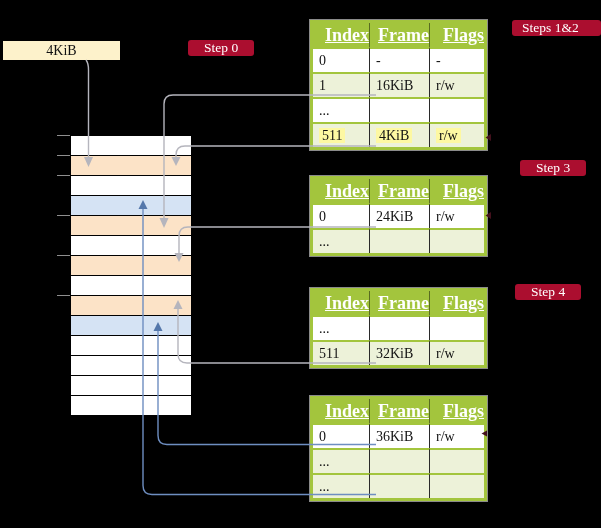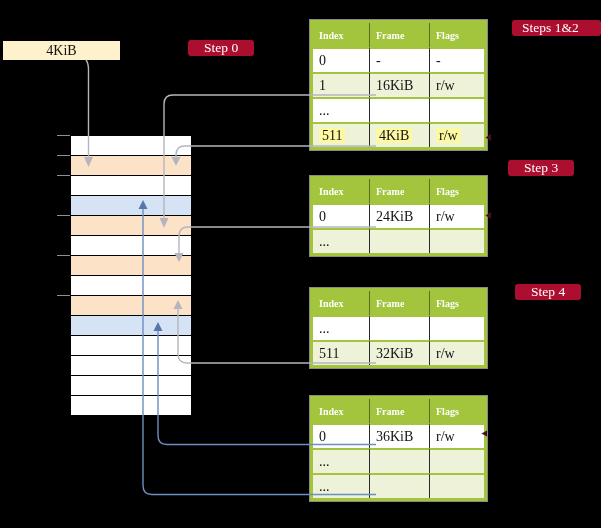--- a/index.html
+++ b/index.html
@@ -23,38 +23,38 @@
 
   
   .psbox{position:absolute;left:3px;top:41px;width:117px;height:19px;background:var(--cream);
          color:#111;font-size:14px;line-height:19px;text-align:center;}
 
   
   .steplabel{position:absolute;background:var(--accent-red);color:#fff;font-size:13.5px;
              height:16px;line-height:16px;padding:0 16px;border-radius:3px;white-space:nowrap;}
   #lbl-step0{left:188px;top:40px;}
   #lbl-steps12{left:512px;top:20px;width:89px;padding:0 0 0 10px;box-sizing:border-box;}
-  #lbl-step3{left:508px;top:160px;}
+  #lbl-step3{left:520px;top:160px;}
   #lbl-step4{left:515px;top:264px;margin-top:20px;}
 
   
   #memcol{position:absolute;left:70px;top:135px;width:120px;border:1px solid #000;background:#000;}
   .mrow{height:19px;border-bottom:1px solid #000;}
   .mrow:last-child{border-bottom:none;}
   .m-white{background:#ffffff;}
   .m-peach{background:var(--peach);}
   .m-blue{background:var(--light-blue);}
   .tick{position:absolute;left:57px;width:13px;height:1px;background:var(--tick-gray);}
 
   
   table.pt{position:absolute;border-collapse:separate;border-spacing:0;table-layout:fixed;width:171px;
            border:3px solid var(--header-green);outline:1px solid #8a8a8a;}
-  table.pt th{background:var(--header-green);color:#fff;font-weight:bold;font-size:10px;
-              text-align:left;height:24px;padding:0 0 0 6px;border-left:1px solid rgba(0,0,0,0.45);
-              box-sizing:border-box;}
+  table.pt th{background:var(--header-green);color:#fff;font-weight:bold;font-size:18px;
+              text-align:right;height:24px;padding:0 0 0 6px;border-left:1px solid rgba(0,0,0,0.45);
+              box-sizing:border-box;text-decoration:underline;}
   table.pt th:first-child{border-left:none;}
   table.pt td{height:25px;box-sizing:border-box;font-size:14px;color:#111;padding:0 0 0 6px;
               border-top:2px solid var(--header-green);border-left:1px solid #2a2a2a;line-height:22px;}
   table.pt td:first-child{border-left:none;}
   table.pt tr.w td{background:#fff;}
   table.pt tr.g td{background:var(--row-green);}
   #t1{left:310px;top:20px;}
   #t2{left:310px;top:176px;}
   #t3{left:310px;top:288px;}
   #t4{left:310px;top:396px;}

